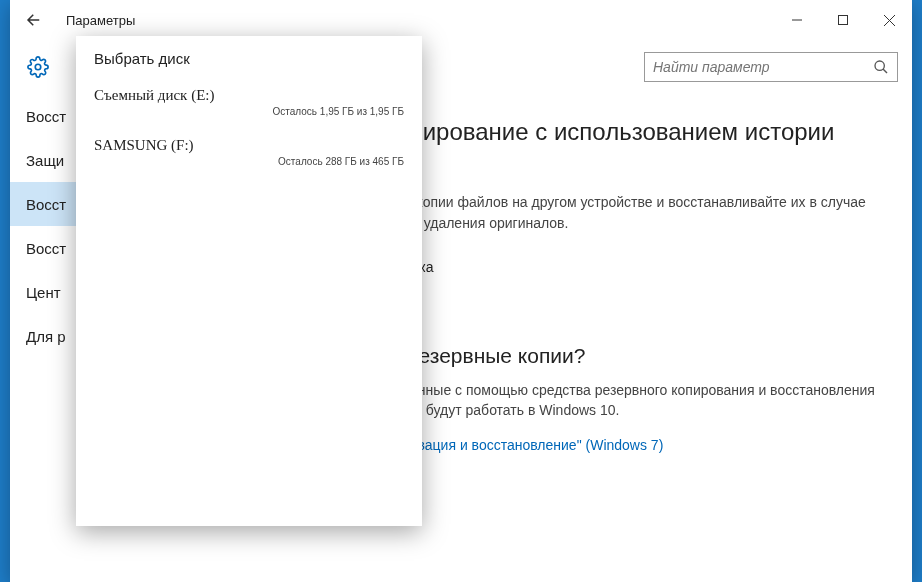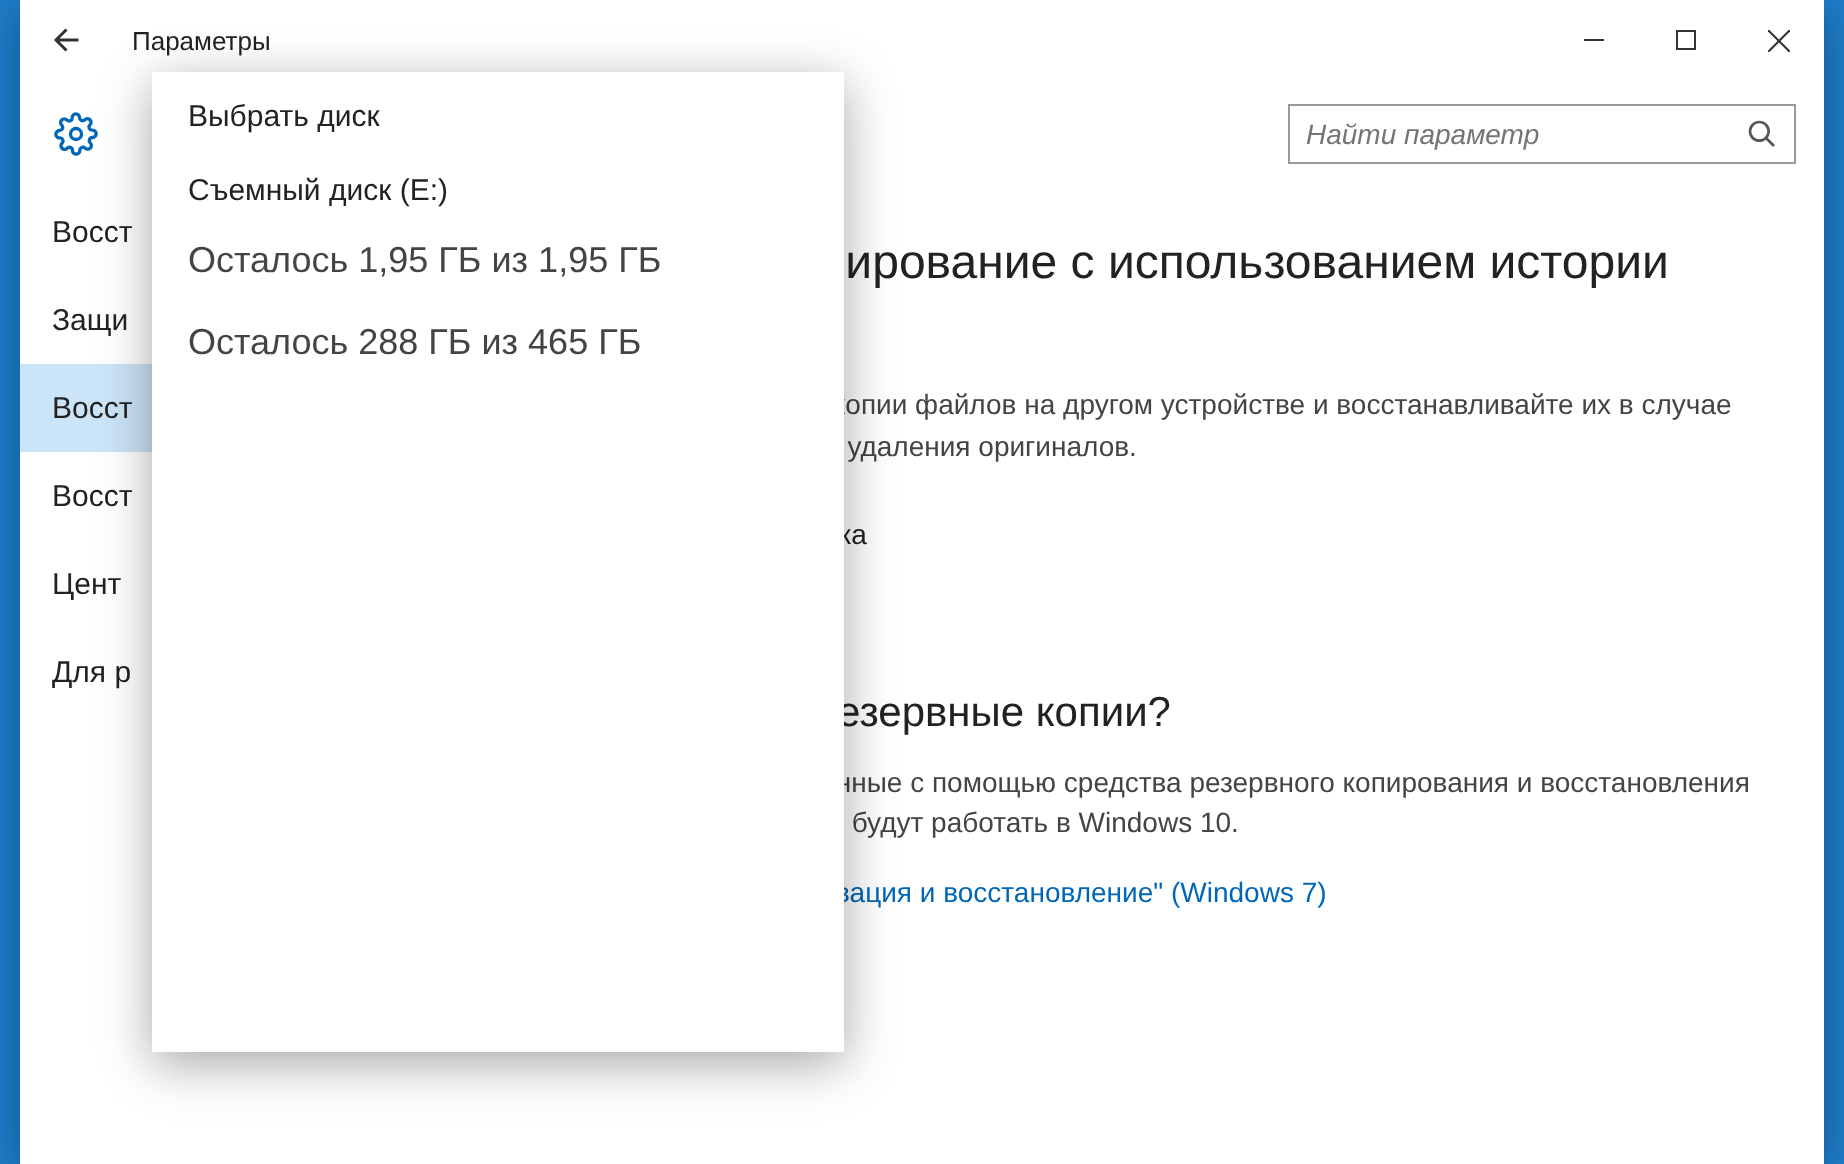--- a/index.html
+++ b/index.html
@@ -22,22 +22,22 @@
 .main h1 { font-size: 24px; font-weight: 400; color: #222; line-height: 1.3; margin-bottom: 14px; }
 .main h2 { font-size: 21px; font-weight: 400; color: #222; margin-top: 22px; margin-bottom: 12px; }
 .main p { font-size: 14px; color: #444; line-height: 1.45; margin-bottom: 12px; }
 .add-disk { display: flex; align-items: center; margin: 14px 0 14px 0; cursor: pointer; }
 .plus-tile { width: 40px; height: 40px; background: #d9d9d9; display: flex; align-items: center; justify-content: center; font-size: 22px; color: #555; margin-right: 12px; }
 .add-label { font-size: 14px; color: #222; }
 .link { color: #0067b8; font-size: 14px; cursor: pointer; display: inline-block; margin-top: 4px; }
 .dropdown { position: absolute; left: 66px; top: 36px; width: 346px; height: 490px; background: #fff; box-shadow: 0 6px 24px rgba(0,0,0,0.35); z-index: 50; padding: 14px 18px; }
 .dd-title { font-size: 15px; color: #222; margin-bottom: 20px; }
 .dd-item { margin-bottom: 20px; cursor: pointer; }
-.dd-name { font-size: 15px; color: #222; }
-.dd-sub { font-size: 18px; color: #444; margin-top: 16px; }
+.dd-name { font-size: 15px; color: #222; font-family: Liberation Serif, serif; }
+.dd-sub { font-size: 10px; color: #444; margin-top: 2px; text-align: right; }
 svg { display: block; }
 </style>
 </head>
 <body>
 
 <div class="window">
 
   <div class="titlebar">
     <div class="back-btn">
       <svg width="18" height="18" viewBox="0 0 24 24" fill="none" stroke="#333" stroke-width="2">
@@ -117,17 +117,18 @@
     </div>
   </div>
 
   <div class="dropdown">
     <div class="dd-title">Выбрать диск</div>
     <div class="dd-item">
       <div class="dd-name">Съемный диск (E:)</div>
       <div class="dd-sub">Осталось 1,95 ГБ из 1,95 ГБ</div>
     </div>
     <div class="dd-item">
+      <div class="dd-name">SAMSUNG (F:)</div>
       <div class="dd-sub">Осталось 288 ГБ из 465 ГБ</div>
     </div>
   </div>
 
 </div>
 
 </body></html>

